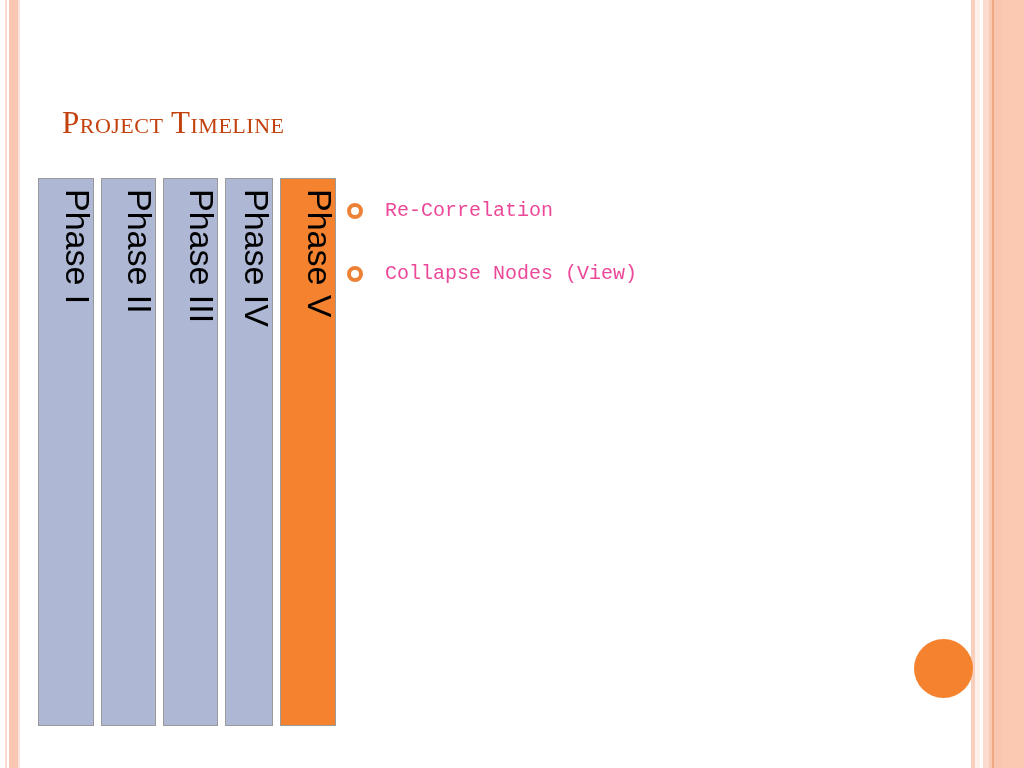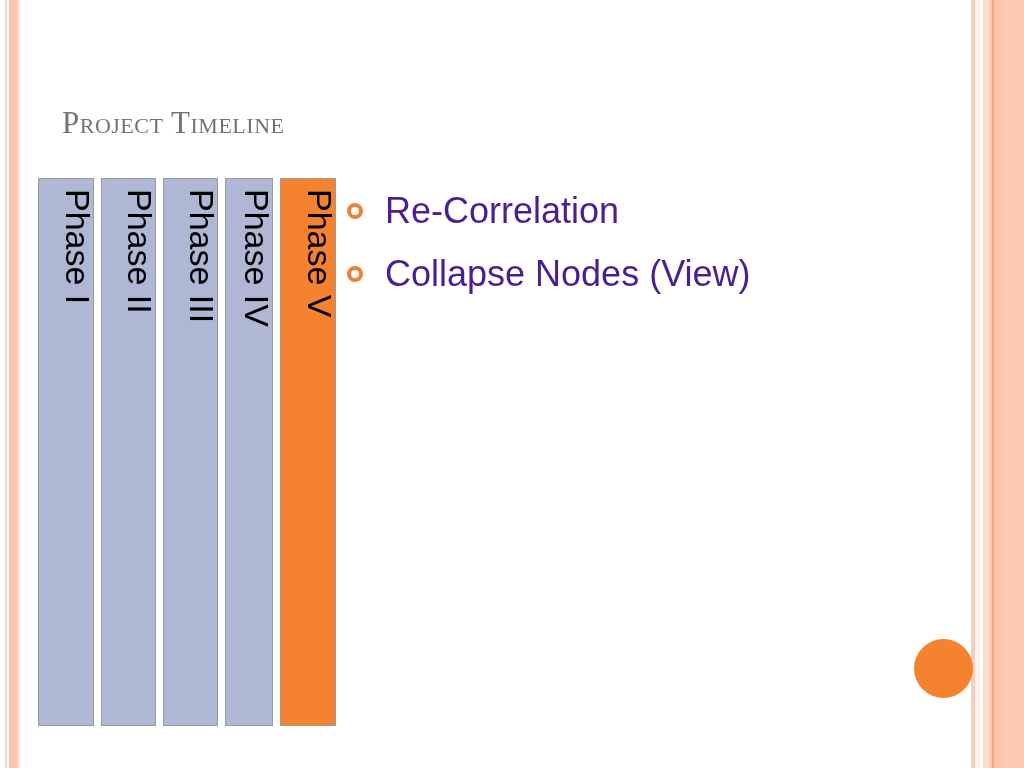--- a/index.html
+++ b/index.html
@@ -44,21 +44,21 @@
 
   
   #page-title {
     position: absolute;
     left: 62px;
     top: 105px;
     font-family: "Liberation Serif", serif;
     font-size: 31px;
     font-variant: small-caps;
     letter-spacing: 0.5px;
-    color: #737373;
+    color: #c2410c;
     white-space: nowrap;
   }
 
   
   #phase-bars {
     position: absolute;
     left: 38px;
     top: 178px;
     height: 548px;
   }
@@ -113,24 +113,24 @@
     width: 16px;
     height: 16px;
     margin-top: 13px;
     margin-right: 22px;
     border: 4px solid #ed8136;
     border-radius: 50%;
     box-sizing: border-box;
   }
   .bullet-text {
     flex: 1 1 auto;
-    font-family: Liberation Sans, sans-serif;
-    font-size: 36px;
+    font-family: Liberation Mono, monospace;
+    font-size: 20px;
     line-height: 42px;
-    color: #4c1d95;
+    color: #ec4899;
     white-space: nowrap;
   }
 
   
   #accent-dot {
     position: absolute;
     left: 914px;
     top: 639px;
     width: 59px;
     height: 59px;

